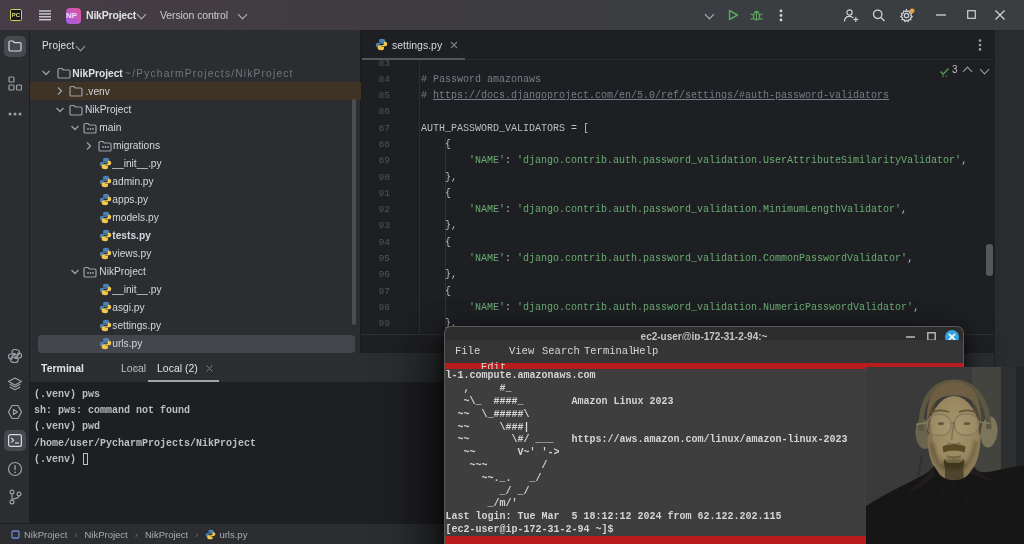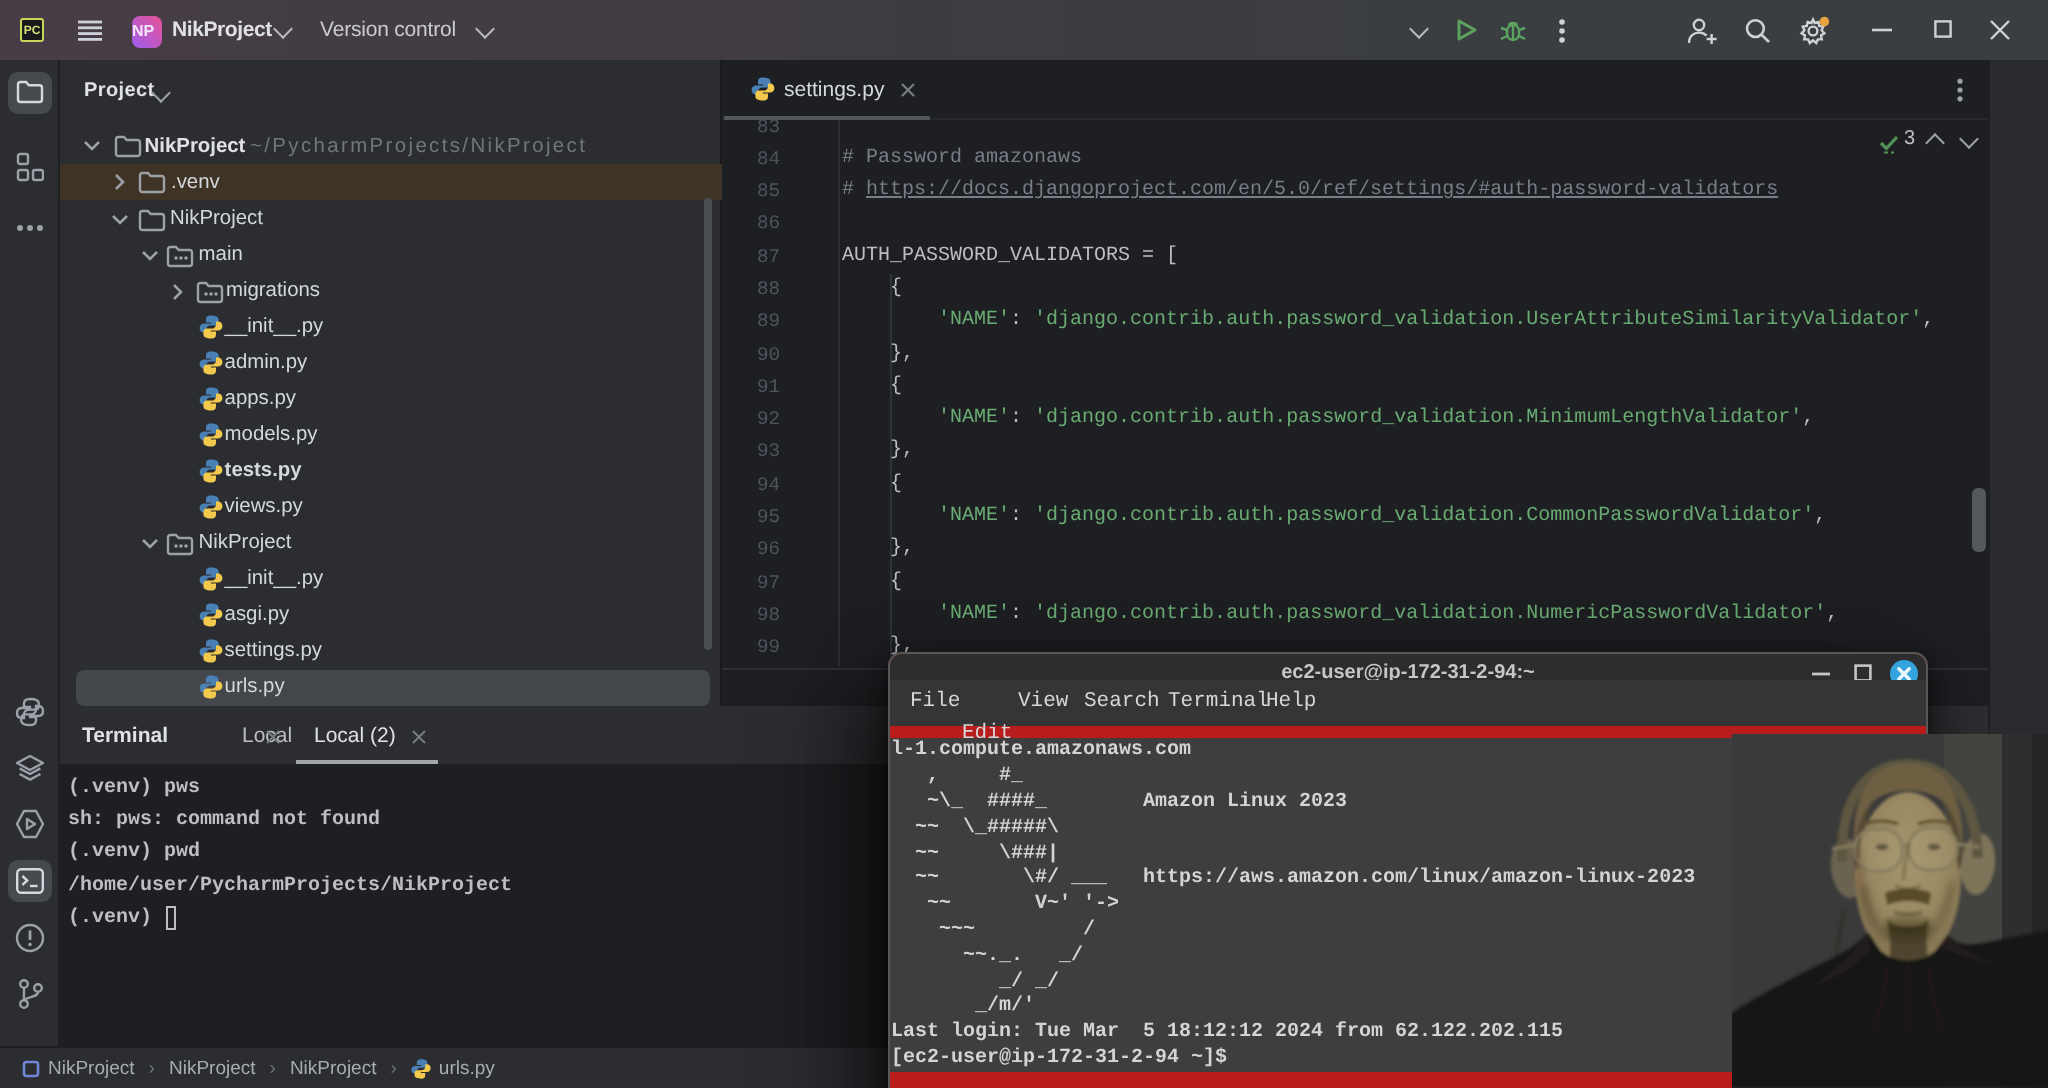--- a/index.html
+++ b/index.html
@@ -14,21 +14,21 @@
 .dim { color:#c9ccd2; }
 .chev { display:inline-block; width:7px; height:7px; border-right:1.4px solid #b6b9bf; border-bottom:1.4px solid #b6b9bf; transform:rotate(45deg); }
 .chevup { transform:rotate(-135deg); }
 
 
 #leftstrip { left:0; top:30px; width:30px; height:493px; background:#2b2d30; border-right:1px solid #1e1f22; }
 .stripsel { position:absolute; left:4px; width:22px; height:21px; background:#46494d; border-radius:5px; }
 
 
 #project { left:30px; top:30px; width:331px; height:323px; background:#2b2d30; border-right:1px solid #191a1c; }
-#ptitle { position:absolute; left:12px; top:10px; color:#dfe1e5; font-size:10px; font-weight:bold; letter-spacing:0.2px; }
+#ptitle { position:absolute; left:12px; top:10px; color:#dfe1e5; font-size:10px; font-weight:normal; letter-spacing:0.2px; }
 .trow { position:absolute; left:0; width:331px; height:18px; color:#d4d7dd; font-size:10.2px; white-space:pre; }
 .gray { color:#72767d; }
 
 
 #edtabs { left:361px; top:30px; width:633px; height:30px; background:#1e1f22; border-bottom:1px solid #27292c; }
 #editor { left:361px; top:60px; width:633px; height:293px; background:#1e1f22; overflow:hidden; }
 #gutter { position:absolute; left:0px; top:-4.5px; width:29px; text-align:right; color:#4e545e; font-size:9.6px; line-height:16.3px; font-family:"Liberation Mono",monospace; white-space:pre; }
 #code { position:absolute; left:60px; top:-4.5px; font-size:10px; line-height:16.3px; font-family:"Liberation Mono",monospace; color:#bcbec4; white-space:pre; }
 .cm { color:#787d87; }
 .str { color:#6aab73; }

